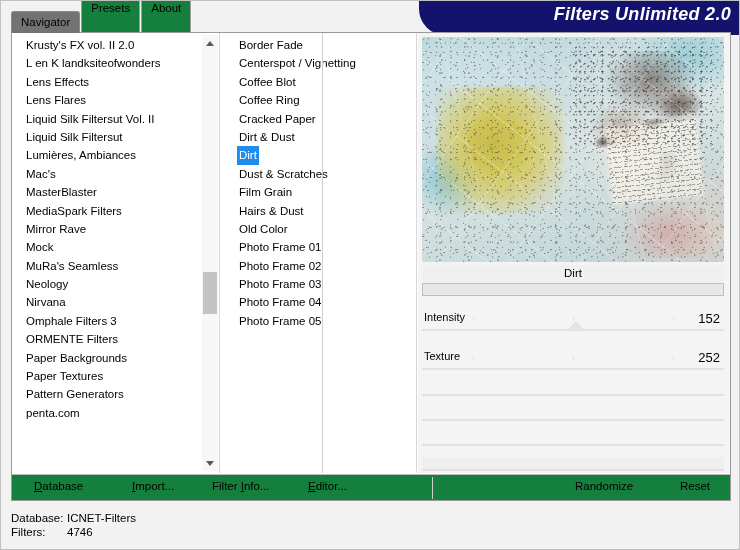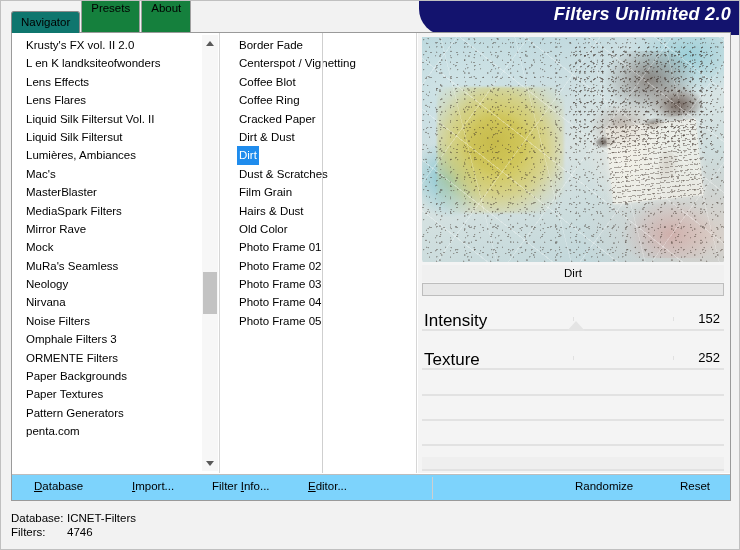--- a/index.html
+++ b/index.html
@@ -62,21 +62,21 @@
     border-bottom: none;
     border-top-left-radius: 3px;
     border-top-right-radius: 3px;
     font-size: 11.5px;
     color: #000;
     margin-right: 1px;
     box-sizing: border-box;
     white-space: nowrap;
   }
   .tab.active {
-    background: #0f766e;
+    background: #737373;
     height: 22px;
     line-height: 21px;
     border-color: #8a8a8a;
     position: relative;
     z-index: 3;
     margin-bottom: -1px;
   }
 
   
   .content {
@@ -352,21 +352,21 @@
     left: 0;
     top: 24px;
     width: 302px;
     height: 2px;
     background: #e2e2e2;
   }
   .slider-label {
     position: absolute;
     left: 2px;
     top: 6px;
-    font-size: 17px;
+    font-size: 11px;
     color: #000;
     white-space: nowrap;
   }
   .slider-value {
     position: absolute;
     right: 4px;
     top: 6px;
     font-size: 13px;
     color: #000;
     white-space: nowrap;
@@ -418,21 +418,21 @@
     background: #cfcfcf;
   }
 
   
   .action-row {
     position: absolute;
     left: 0;
     top: 441px;
     width: 718px;
     height: 26px;
-    background: #7dd3fc;
+    background: #15803d;
     border-top: 1px solid #bdbdbd;
     box-sizing: border-box;
   }
   .action-link {
     position: absolute;
     top: 5px;
     font-size: 11.5px;
     color: #000;
     white-space: nowrap;
     cursor: default;
@@ -496,21 +496,20 @@
           <div class="list-item"><span class="lbl">Liquid Silk Filtersut</span></div>
           <div class="list-item"><span class="lbl">Lumières, Ambiances</span></div>
           <div class="list-item"><span class="lbl">Mac's</span></div>
           <div class="list-item"><span class="lbl">MasterBlaster</span></div>
           <div class="list-item"><span class="lbl">MediaSpark Filters</span></div>
           <div class="list-item"><span class="lbl">Mirror Rave</span></div>
           <div class="list-item"><span class="lbl">Mock</span></div>
           <div class="list-item"><span class="lbl">MuRa's Seamless</span></div>
           <div class="list-item"><span class="lbl">Neology</span></div>
           <div class="list-item"><span class="lbl">Nirvana</span></div>
-          <div class="list-item"><span class="lbl">Noise Filters</span></div>
           <div class="list-item"><span class="lbl">Omphale Filters 3</span></div>
           <div class="list-item"><span class="lbl">ORMENTE Filters</span></div>
           <div class="list-item"><span class="lbl">Paper Backgrounds</span></div>
           <div class="list-item"><span class="lbl">Paper Textures</span></div>
           <div class="list-item"><span class="lbl">Pattern Generators</span></div>
           <div class="list-item"><span class="lbl">penta.com</span></div>
         </div>
       <div class="scrollbar">
         <div class="sb-btn up">
           <span class="chev up"></span>

